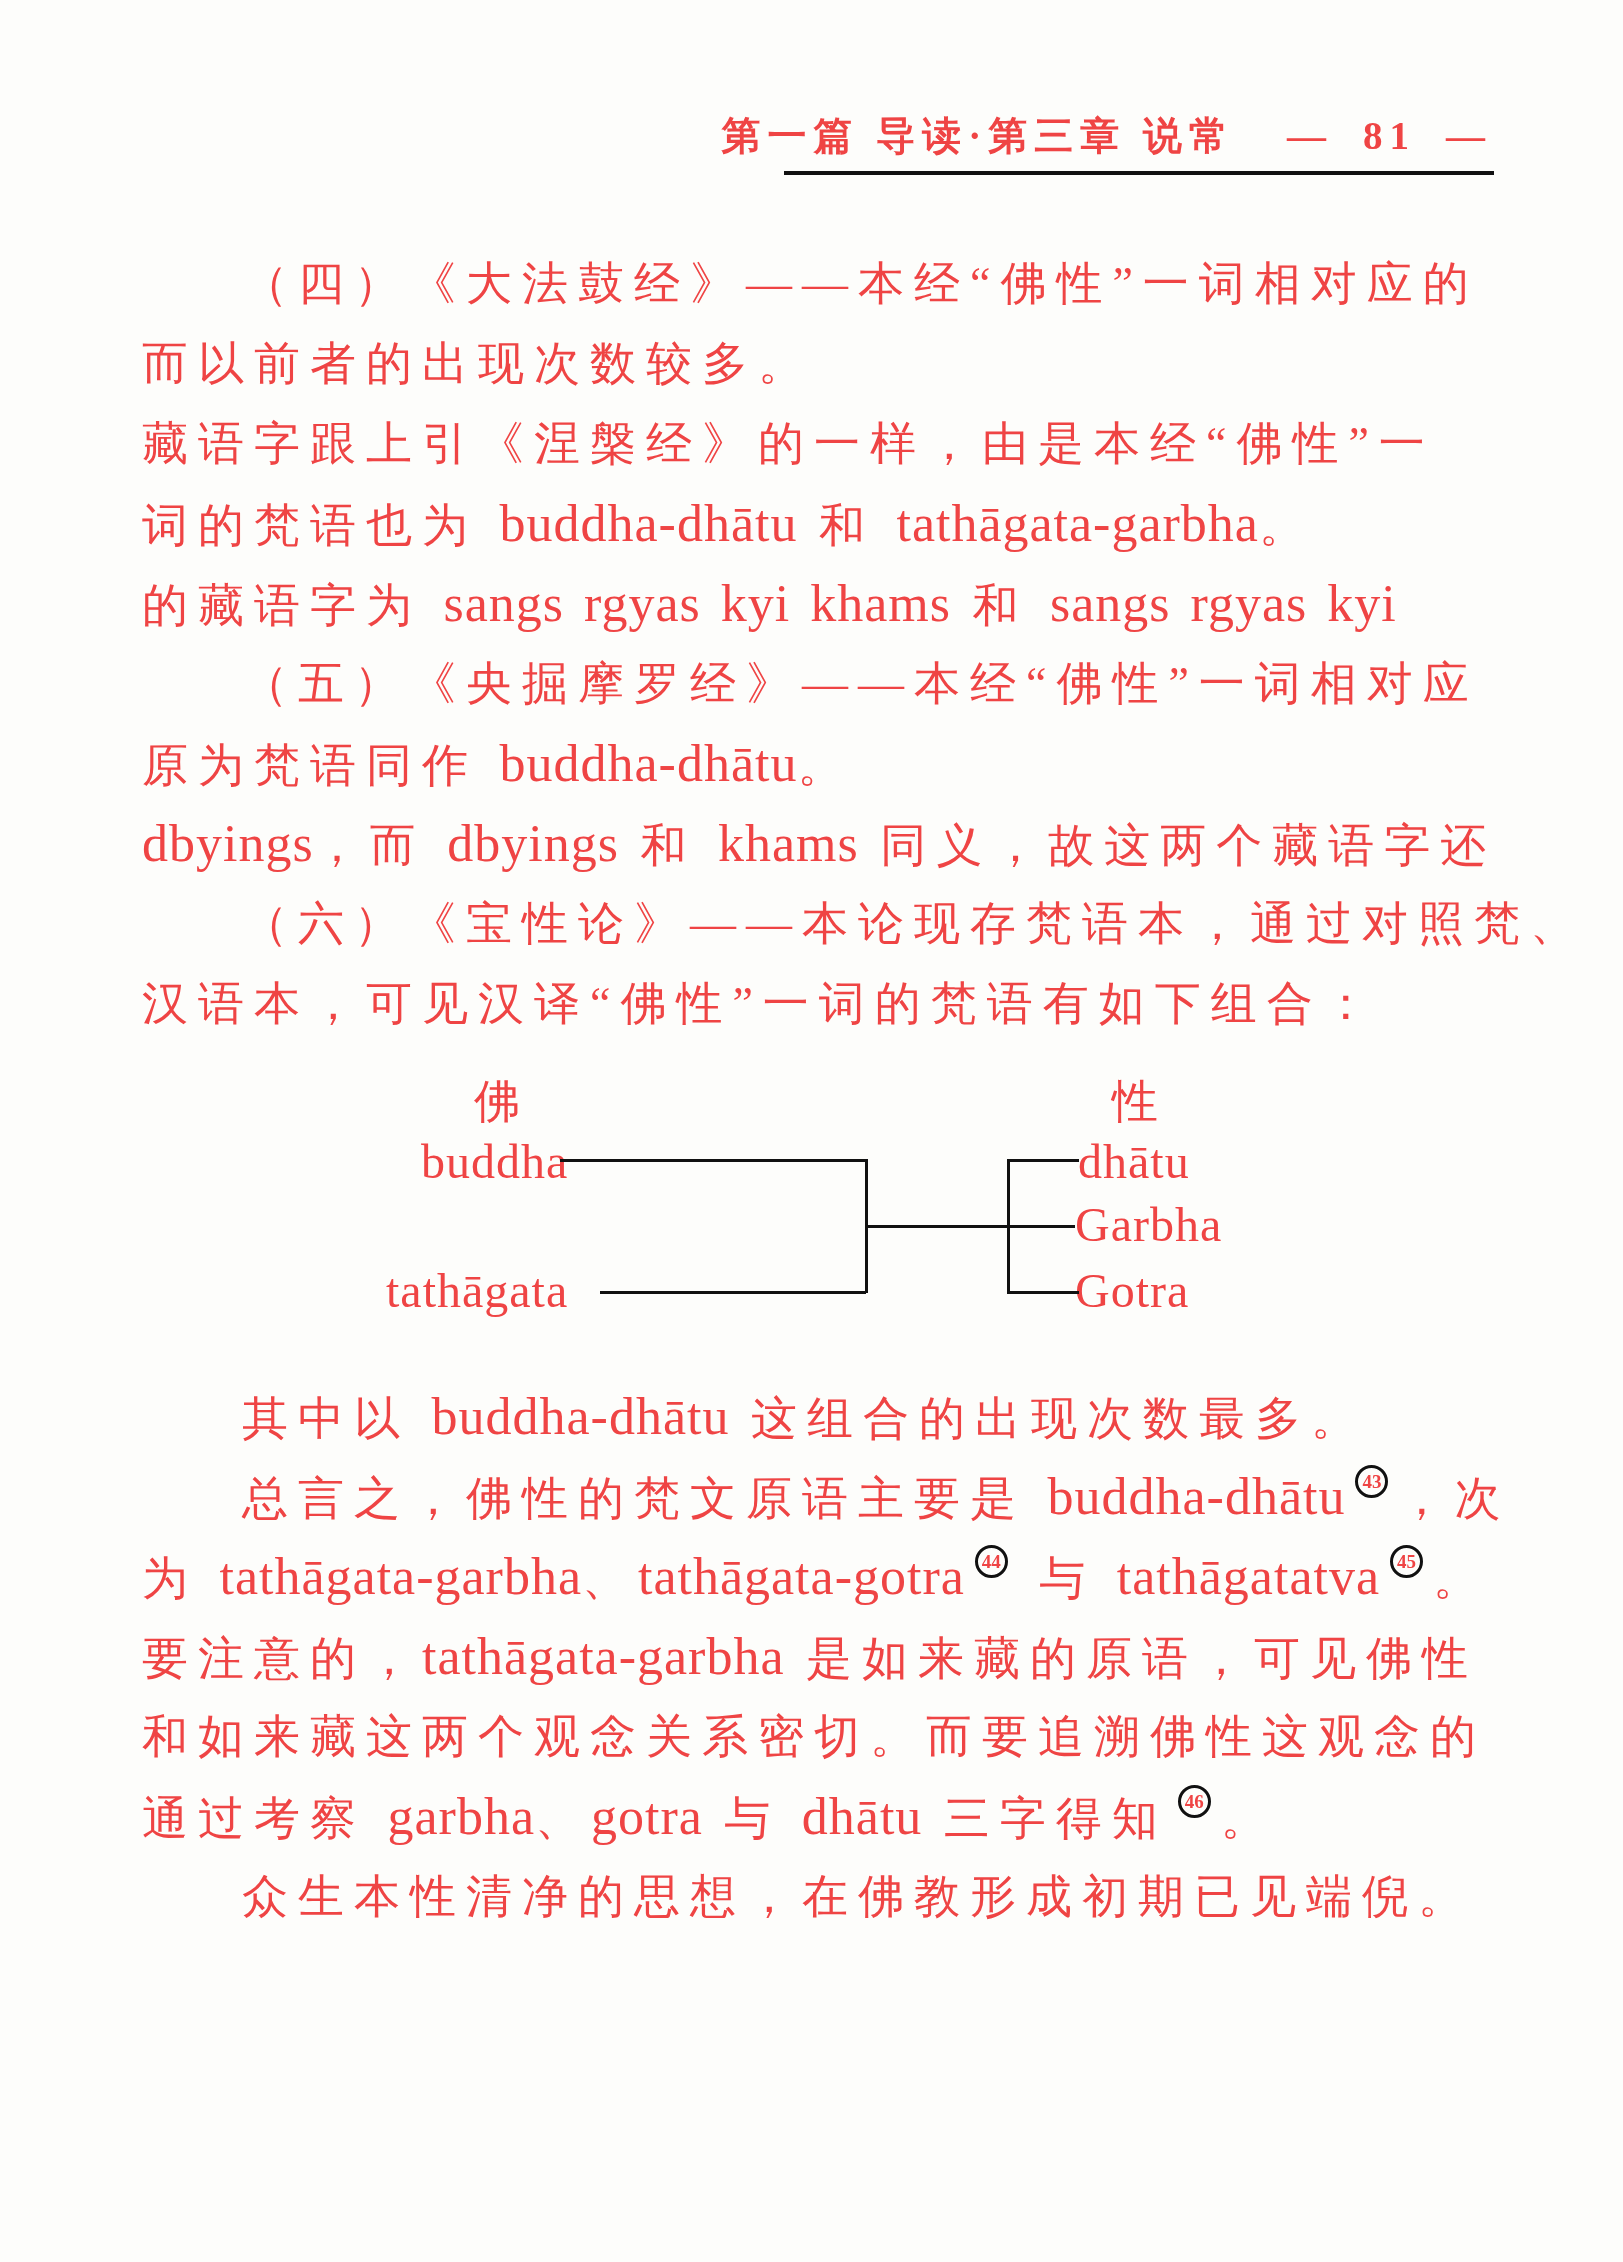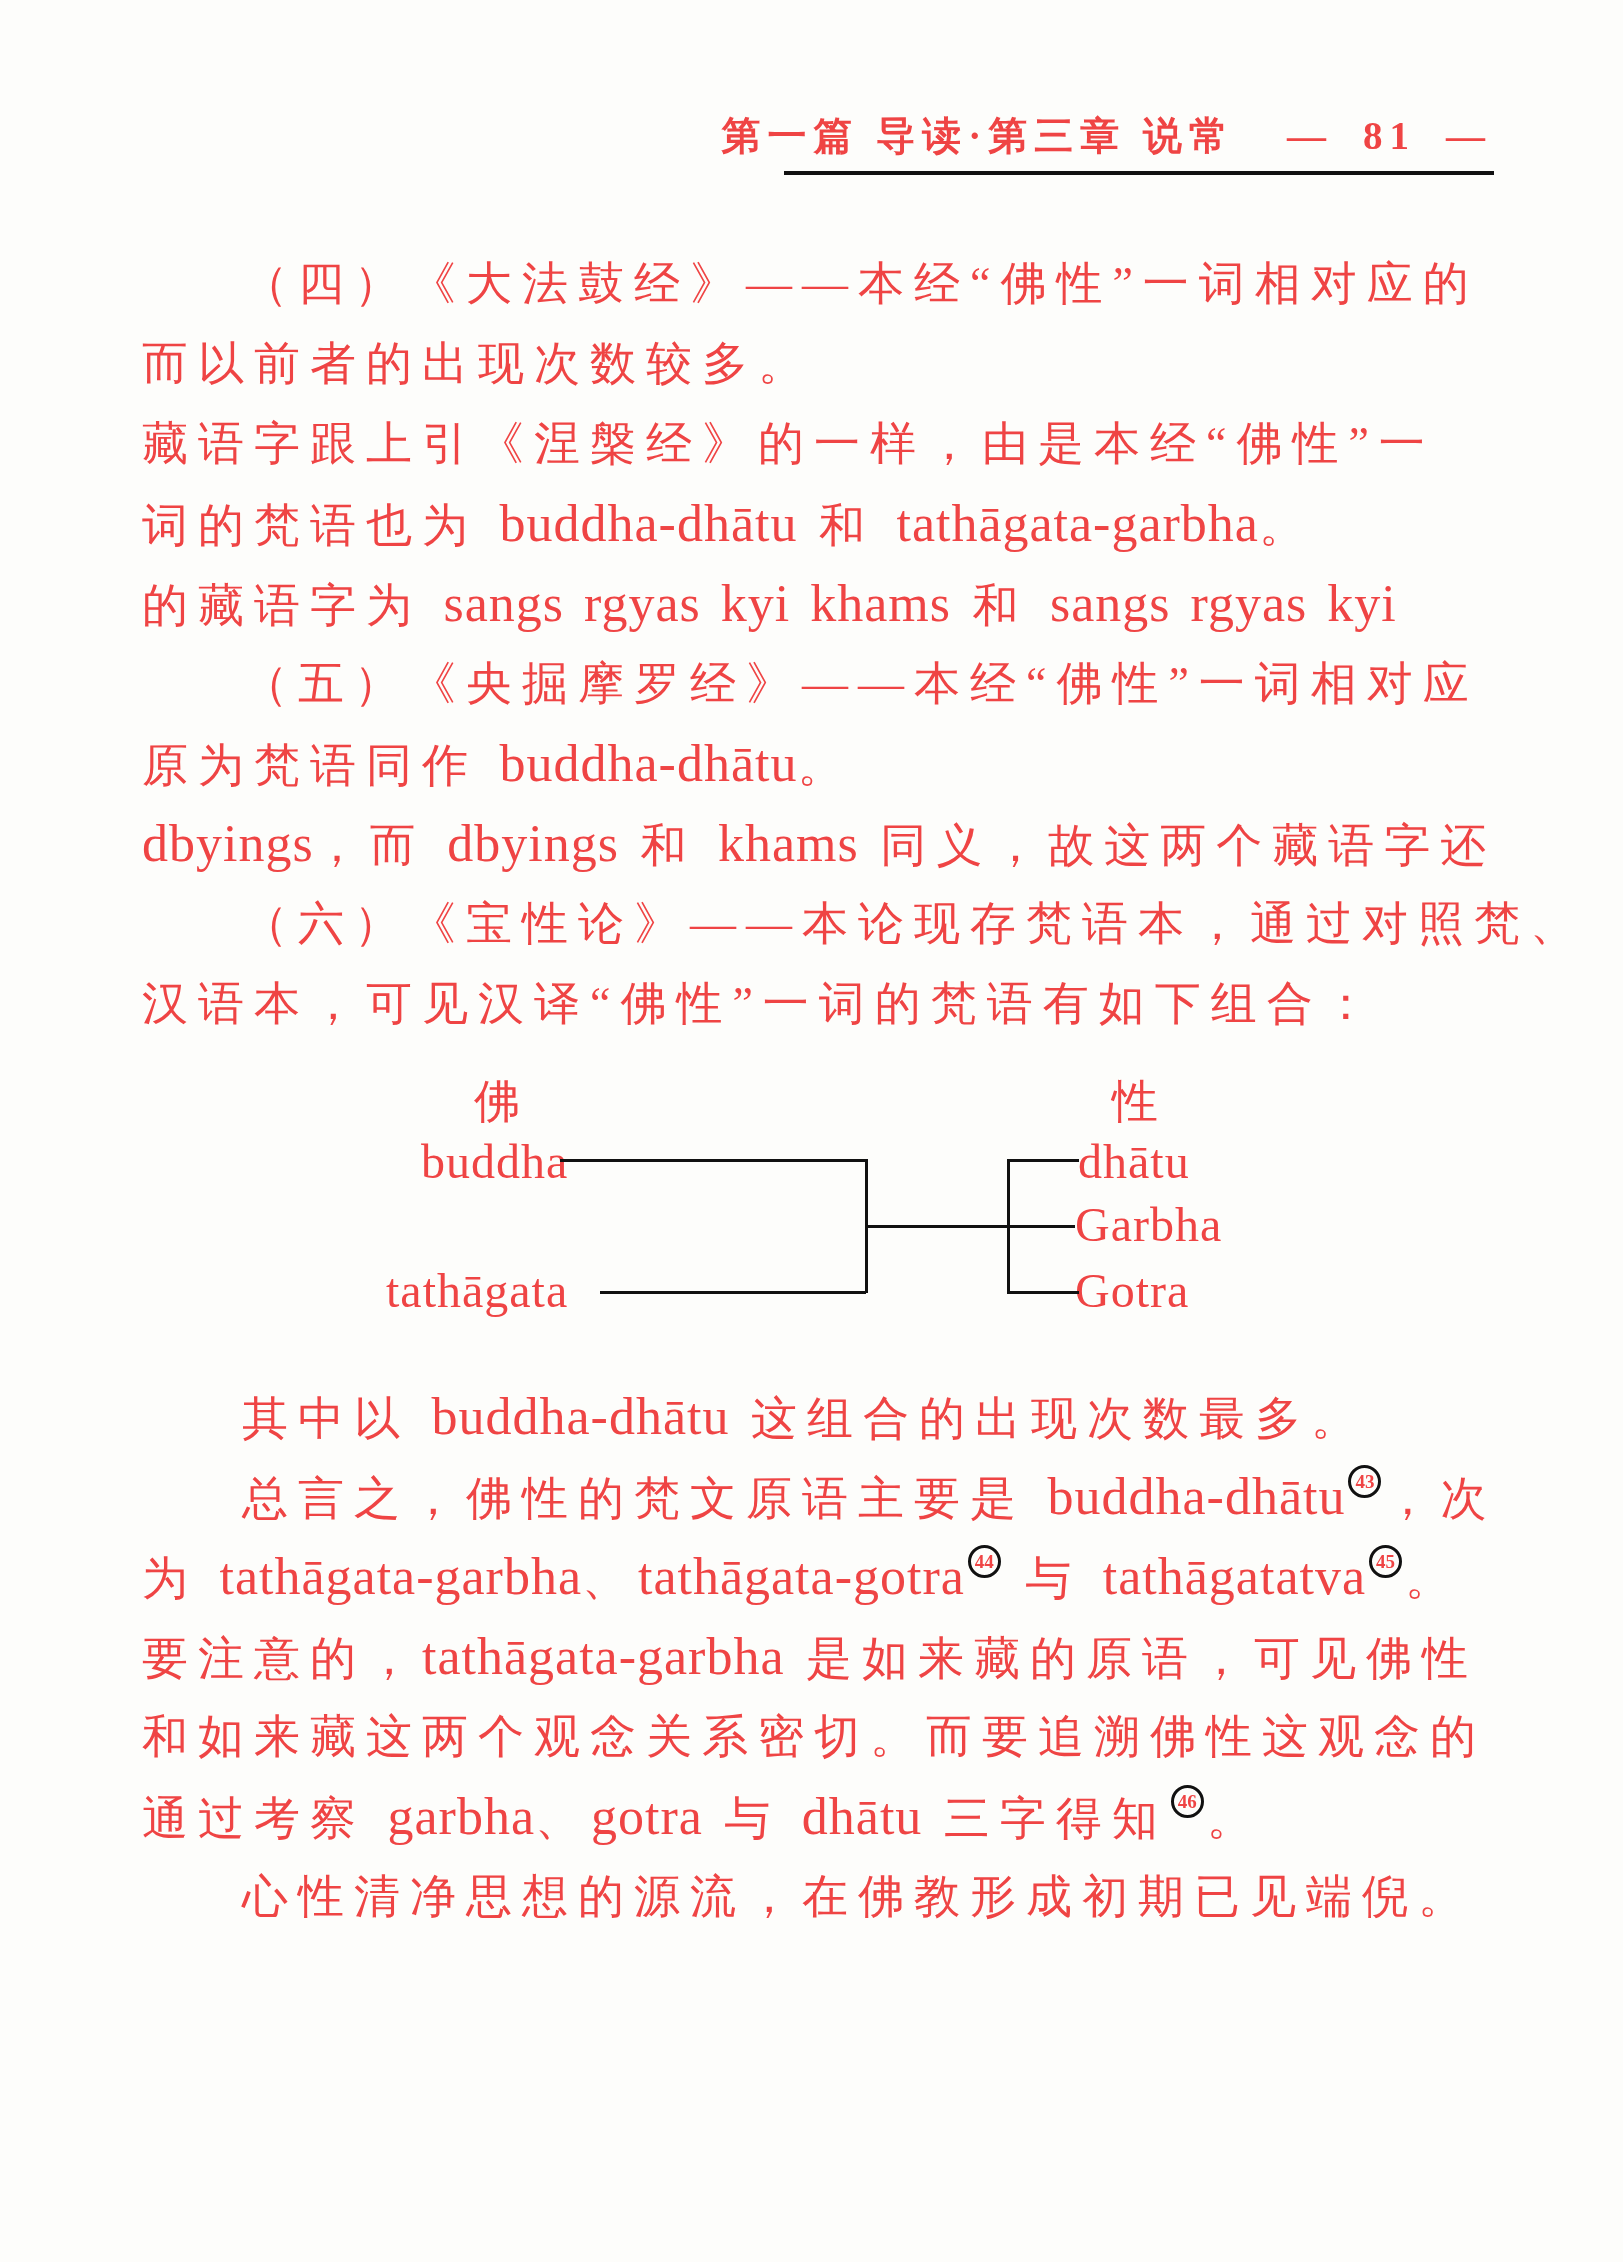--- a/index.html
+++ b/index.html
@@ -35,21 +35,21 @@
   .line.indent{text-indent:100px;}
   .zh{}
   .la{font-size:52px;letter-spacing:1px;word-spacing:6px;}
   .note{
     display:inline-block;box-sizing:border-box;
     width:33px;height:33px;line-height:27px;
     border:3px solid #111;border-radius:50%;
     text-align:center;
     font-size:19px;font-weight:bold;letter-spacing:0;
     vertical-align:26px;
-    margin:0 3px;text-indent:0;
+    margin:0 10px;text-indent:0;
   }
   
   .section-heading{
     margin-top:80px;height:80px;line-height:80px;
     font-size:47px;font-weight:bold;letter-spacing:9px;
     padding-left:144px;white-space:nowrap;
   }
   
   .diagram{position:relative;height:333px;}
   .dlabel{position:absolute;white-space:nowrap;}
@@ -108,18 +108,18 @@
         <div class="line indent"><span class="zh">其中以 </span><span class="la">buddha-dhātu</span><span class="zh"> 这组合的出现次数最多。</span></div>
         <div class="line indent"><span class="zh">总言之，佛性的梵文原语主要是 </span><span class="la">buddha-dhātu</span><span class="note">43</span><span class="zh">，次</span></div>
         <div class="line"><span class="zh">为 </span><span class="la">tathāgata-garbha</span><span class="zh">、</span><span class="la">tathāgata-gotra</span><span class="note">44</span><span class="zh"> 与 </span><span class="la">tathāgatatva</span><span class="note">45</span><span class="zh">。</span></div>
         <div class="line"><span class="zh">要注意的，</span><span class="la">tathāgata-garbha</span><span class="zh"> 是如来藏的原语，可见佛性</span></div>
         <div class="line"><span class="zh">和如来藏这两个观念关系密切。而要追溯佛性这观念的</span></div>
         <div class="line"><span class="zh">通过考察 </span><span class="la">garbha</span><span class="zh">、</span><span class="la">gotra</span><span class="zh"> 与 </span><span class="la">dhātu</span><span class="zh"> 三字得知</span><span class="note">46</span><span class="zh">。</span></div>
       </div>
 
 
     <div id="closing-line">
-        <div class="line indent"><span class="zh">心性清净思想的源流，在佛教形成初期已见端倪。</span></div>
+        <div class="line indent"><span class="zh">众生本性清净的思想，在佛教形成初期已见端倪。</span></div>
       </div>
 
   </div>
 </div>
 
 
 </body></html>

